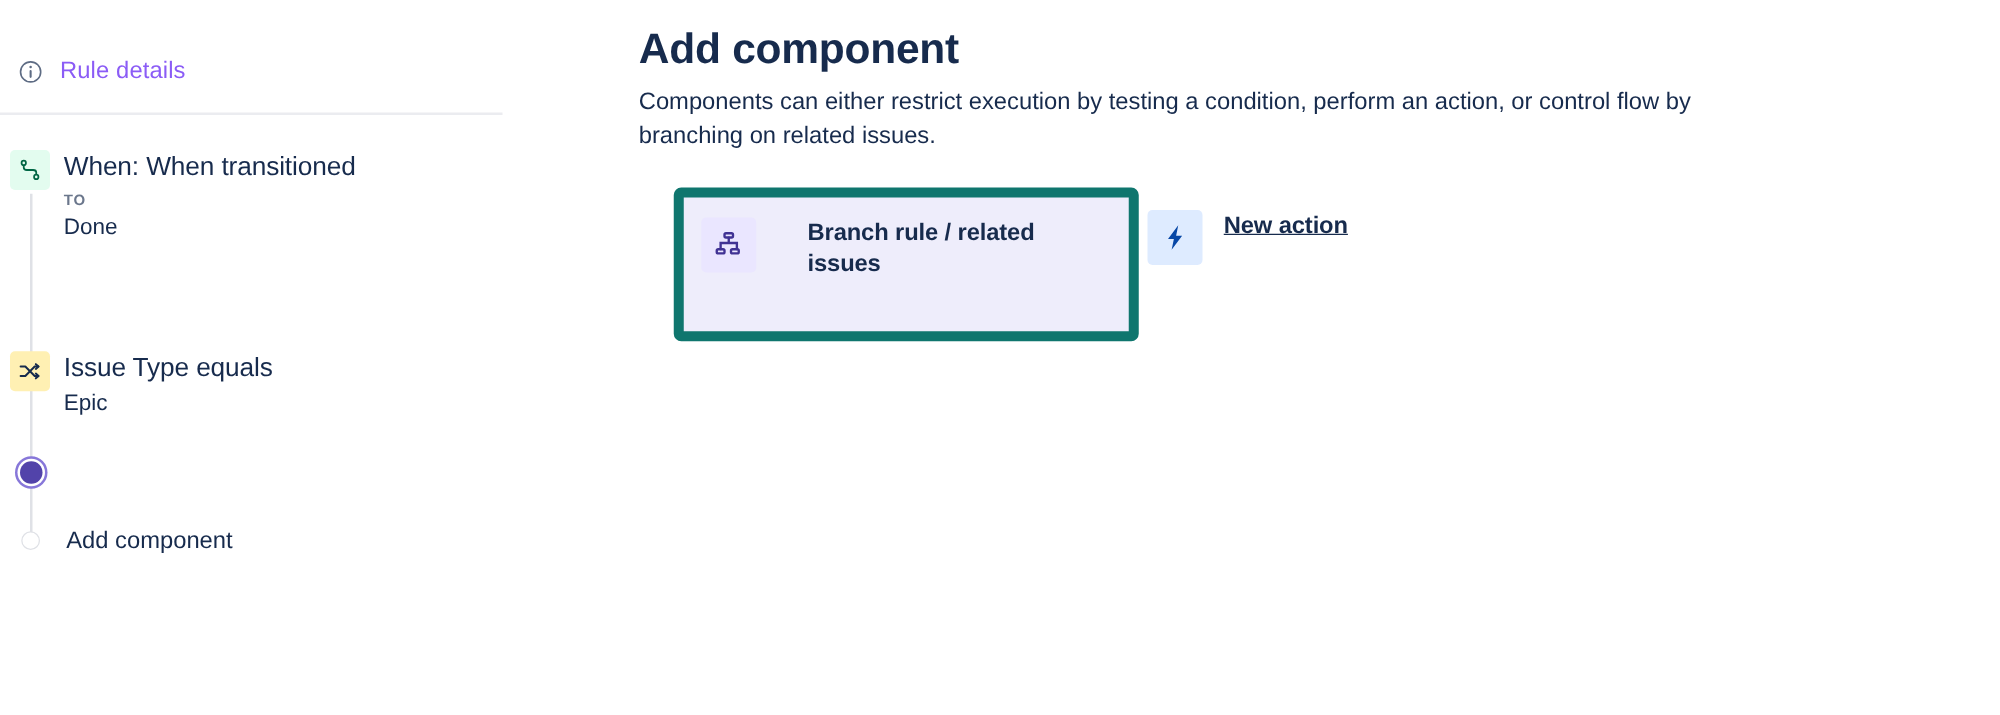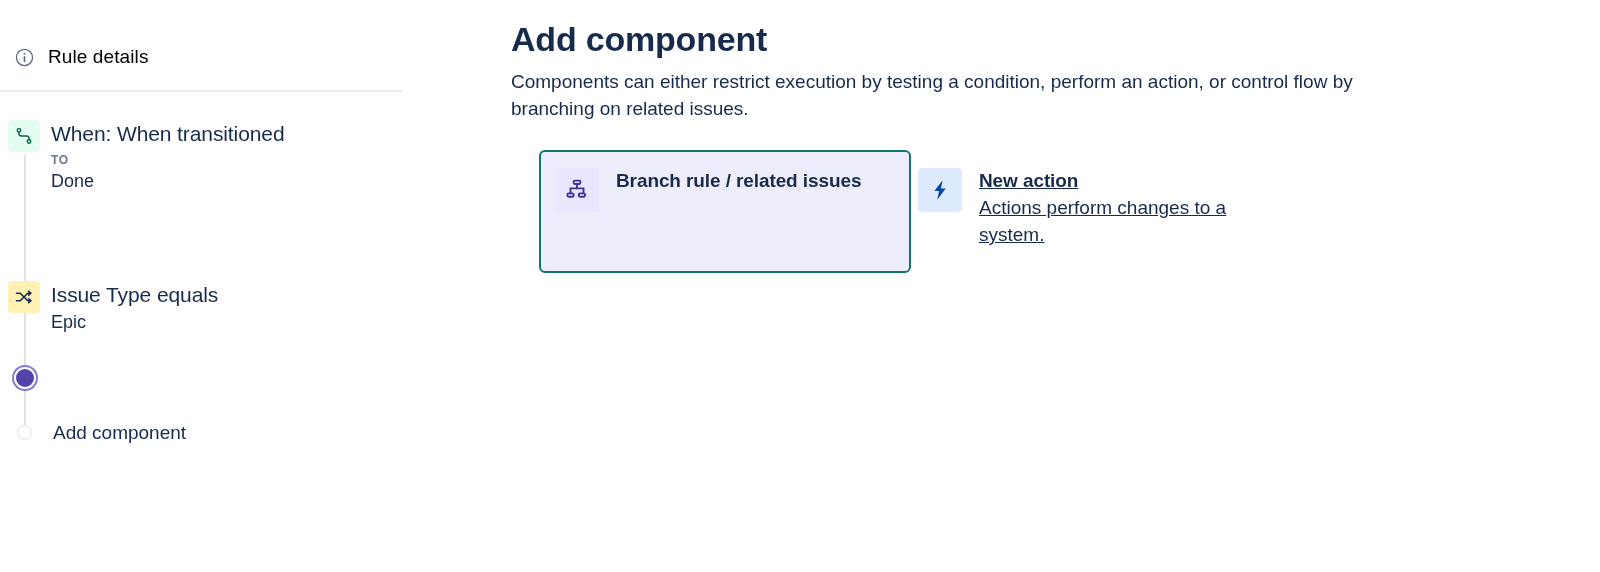--- a/index.html
+++ b/index.html
@@ -34,21 +34,21 @@
     height: 30px;
   }
   .info-icon {
     width: 48px;
     display: flex;
     justify-content: center;
     align-items: center;
   }
   .rule-details-label {
     font-size: 19px;
-    color: #000000;
+    color: #8b5cf6;
     letter-spacing: .1px;
   }
 
   .sidebar-divider {
     position: absolute;
     left: 0;
     top: 90px;
     width: 402px;
     height: 2px;
     background: #EBECF0;
@@ -178,21 +178,22 @@
     position: absolute;
     display: flex;
     align-items: flex-start;
     box-sizing: border-box;
     background: transparent;
     border: 2px solid transparent;
     border-radius: 6px;
   }
   .option-card.selected {
     background: #EEEDFB;
-    border: 2px solid #0f766e;
+    border: 8px solid #0f766e;
+    gap: 24px;
   }
 
   #card-branch {
     left: 28px;
     top: 0;
     width: 372px;
     height: 123px;
     padding: 16px 14px 0 14px;
   }
   #card-action {
@@ -324,19 +325,18 @@
     </div>
 
     <div class="option-card" id="card-action">
       <span class="opt-icon-box opt-icon-blue">
         <svg width="24" height="24" viewBox="0 0 24 24" fill="#0747A6">
           <path d="M14.6 2.2 L6.4 13.1 L11.1 13.1 L9.3 21.8 L17.7 10.6 L12.9 10.6 Z"></path>
         </svg>
       </span>
       <span class="opt-body">
         <div class="opt-title">New action</div>
-        <div class="opt-desc">Actions perform changes to a system.</div>
       </span>
     </div>
 
 
   </div>
 </div>
 
 </body></html>

